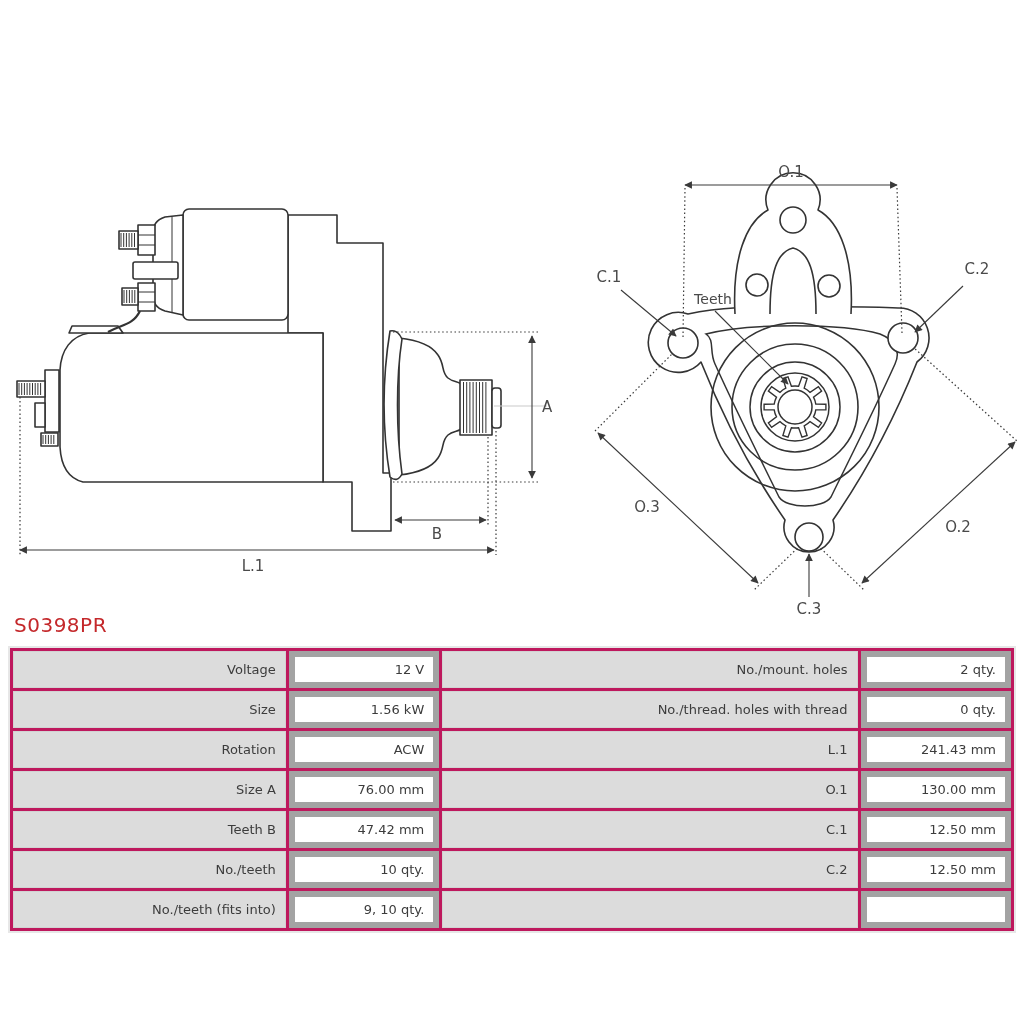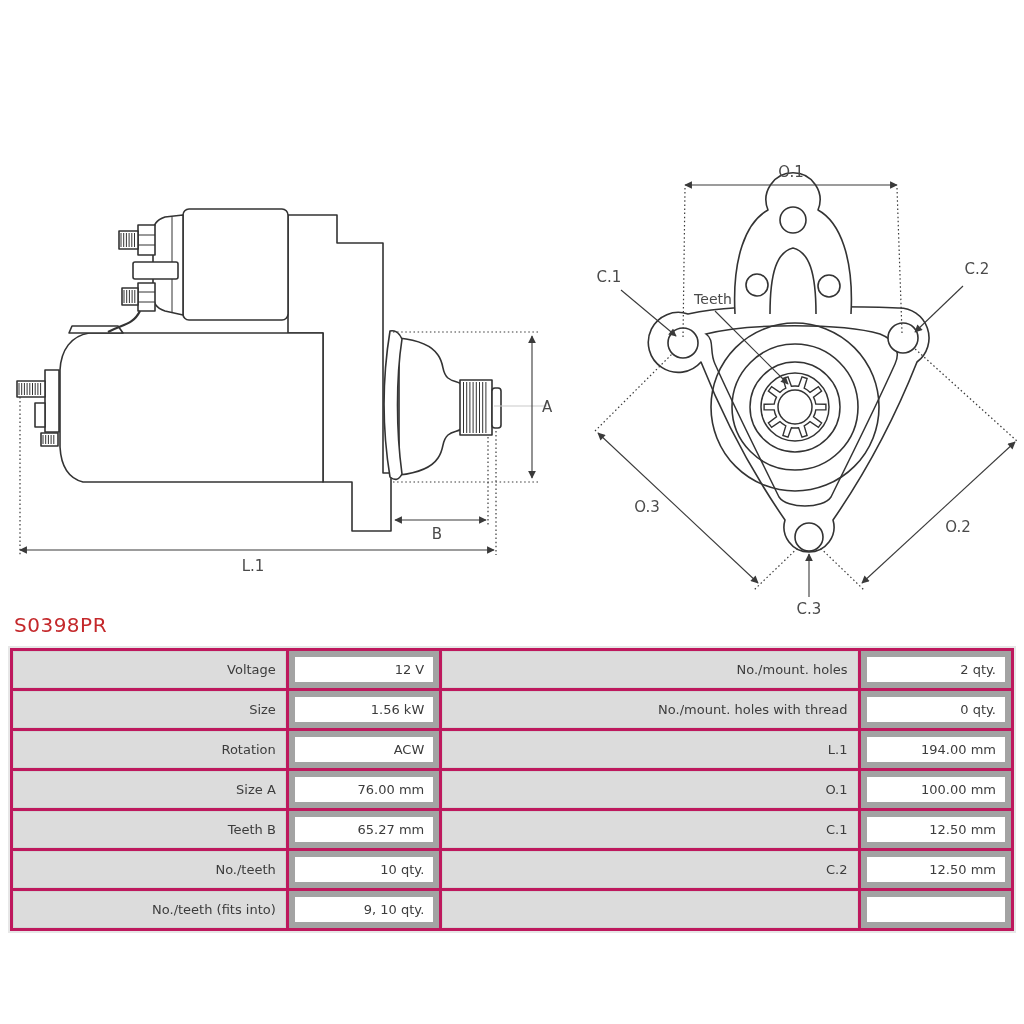--- a/index.html
+++ b/index.html
@@ -162,38 +162,38 @@
     <tbody>
       <tr>
         <td class="lbl">Voltage</td>
         <td class="val">12 V</td>
         <td class="lbl">No./mount. holes</td>
         <td class="val">2 qty.</td>
       </tr>
       <tr>
         <td class="lbl">Size</td>
         <td class="val">1.56 kW</td>
-        <td class="lbl">No./mount. holes with thread</td>
+        <td class="lbl">No./thread. holes with thread</td>
         <td class="val">0 qty.</td>
       </tr>
       <tr>
         <td class="lbl">Rotation</td>
         <td class="val">ACW</td>
         <td class="lbl">L.1</td>
-        <td class="val">194.00 mm</td>
+        <td class="val">241.43 mm</td>
       </tr>
       <tr>
         <td class="lbl">Size A</td>
         <td class="val">76.00 mm</td>
         <td class="lbl">O.1</td>
-        <td class="val">100.00 mm</td>
+        <td class="val">130.00 mm</td>
       </tr>
       <tr>
         <td class="lbl">Teeth B</td>
-        <td class="val">65.27 mm</td>
+        <td class="val">47.42 mm</td>
         <td class="lbl">C.1</td>
         <td class="val">12.50 mm</td>
       </tr>
       <tr>
         <td class="lbl">No./teeth</td>
         <td class="val">10 qty.</td>
         <td class="lbl">C.2</td>
         <td class="val">12.50 mm</td>
       </tr>
       <tr>

